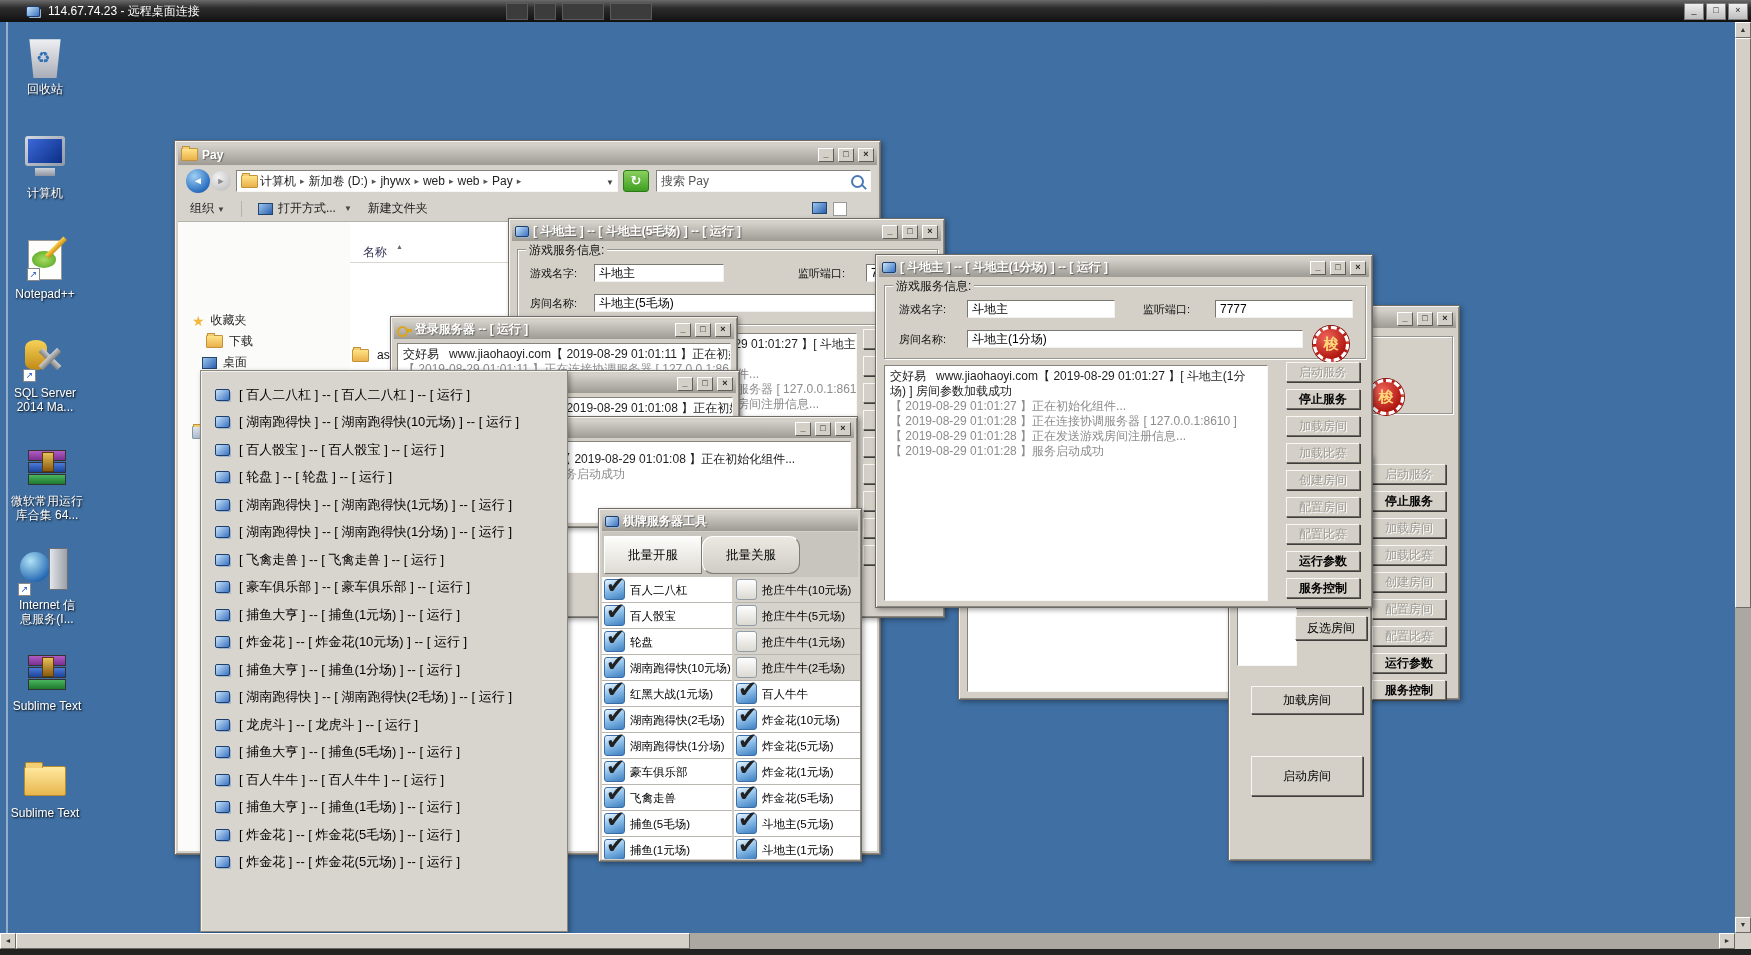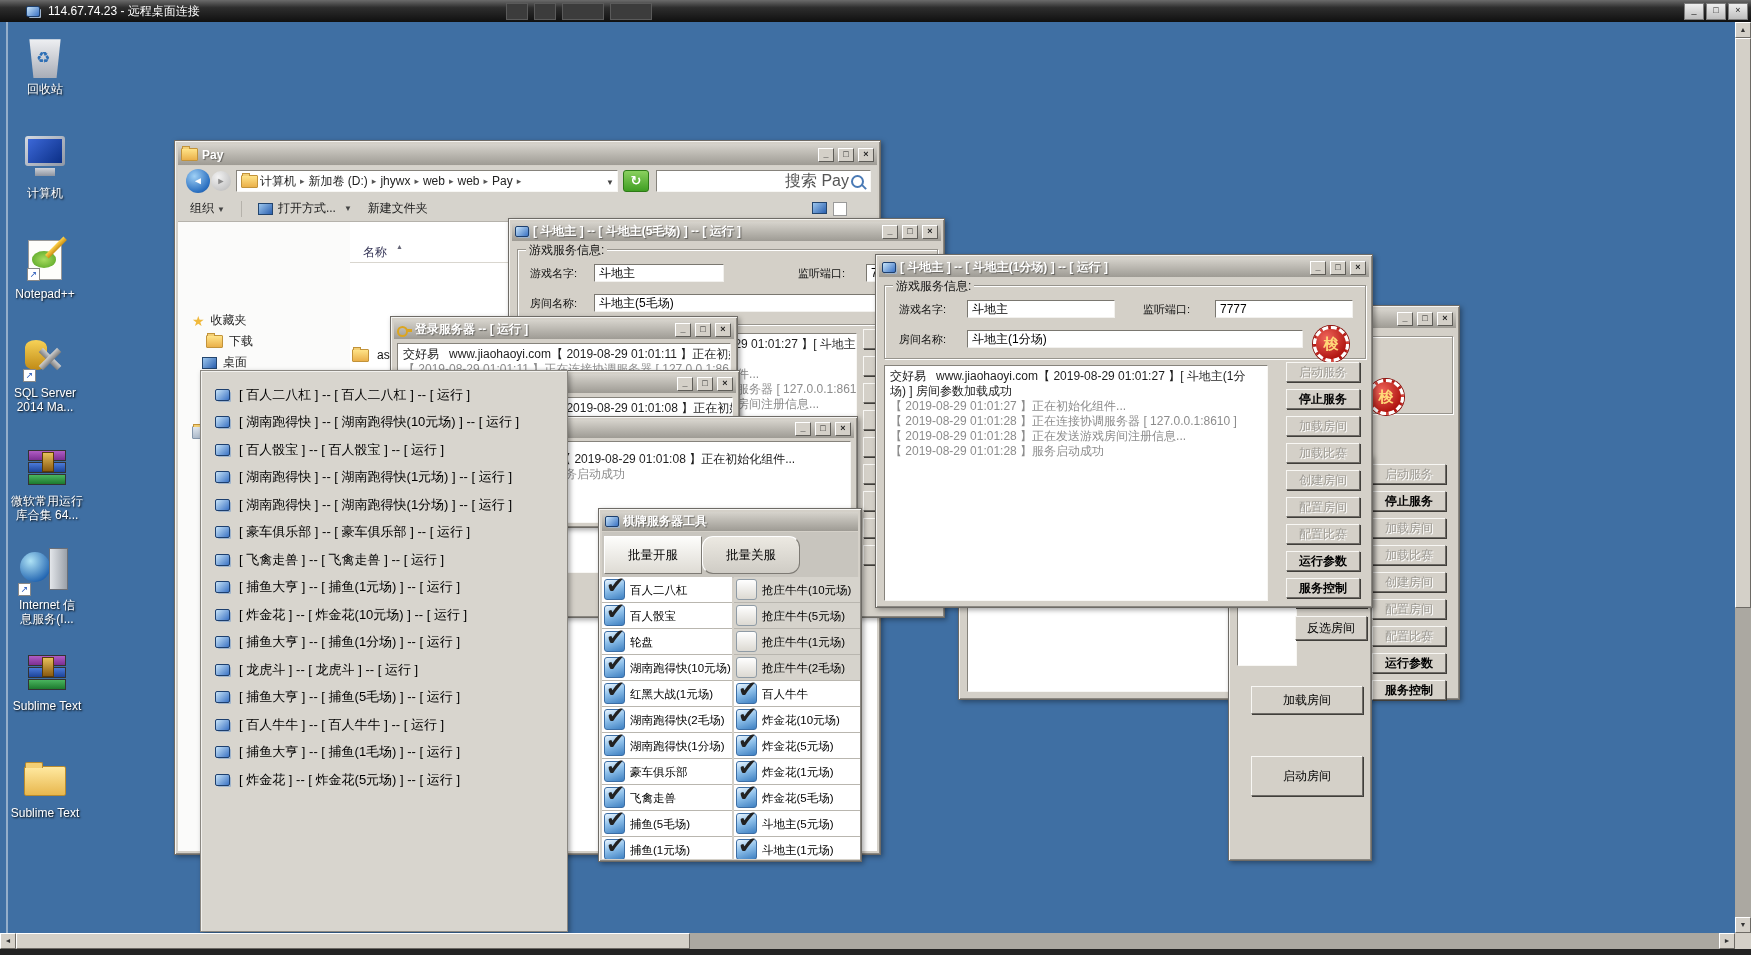--- a/index.html
+++ b/index.html
@@ -89,21 +89,21 @@
   
   .addr{position:absolute;left:3px;top:25px;right:3px;height:30px;background:#d6d3cc;}
   .navc{position:absolute;border-radius:50%;text-align:center;color:#fff;}
   .nav-back{left:8px;top:3px;width:24px;height:24px;background:radial-gradient(circle at 35% 30%,#9fd0f5,#2a6fc0 70%,#174a8c);font-size:10px;line-height:24px;}
   .nav-fwd{left:33px;top:5px;width:20px;height:20px;background:radial-gradient(circle at 35% 30%,#f2f2f2,#b5b5b5);color:#8a8a8a;font-size:9px;line-height:20px;}
   .bbox{position:absolute;display:flex;align-items:center;gap:2px;padding:0 4px;overflow:hidden;}
   .bseg{font-size:12px;color:#222;white-space:nowrap;}
   .bsep{font-size:9px;color:#555;}
   .refbtn{position:absolute;background:linear-gradient(#8ad05f,#3f9e22);border:1px solid #2e7a17;border-radius:3px;
     color:#fff;font-weight:bold;font-size:13px;text-align:center;line-height:20px;box-sizing:border-box;}
-  .searchtx{font-size:16px;color:#555;flex:1;white-space:nowrap;overflow:hidden;text-align:right;}
+  .searchtx{font-size:12px;color:#555;flex:1;white-space:nowrap;overflow:hidden;}
   .lens{width:9px;height:9px;border:2px solid #4a7ab5;border-radius:50%;position:relative;flex:0 0 auto;margin-right:2px;}
   .lens::after{content:"";position:absolute;width:6px;height:2px;background:#4a7ab5;transform:rotate(45deg);right:-5px;bottom:-2px;}
   .xtools{position:absolute;left:3px;top:55px;right:3px;height:26px;background:#d6d3cc;border-bottom:1px solid #b5b2ab;
     display:flex;align-items:center;gap:16px;padding-left:12px;font-size:12px;color:#222;box-sizing:border-box;}
   .tools-sep{width:1px;height:16px;background:#b5b2ab;}
   .dd{font-size:8px;color:#444;margin-left:3px;}
   .sidebar{position:absolute;left:3px;top:81px;width:172px;bottom:3px;background:#fbfbfa;}
   .sbitem{position:absolute;display:flex;align-items:center;gap:6px;font-size:12px;color:#222;white-space:nowrap;}
   .star{color:#f0b93c;font-size:14px;}
   .fold-sm{width:15px;height:11px;background:linear-gradient(#ffe387,#eab04a);border:1px solid #c2933a;border-radius:1px;position:relative;flex:0 0 auto;}
@@ -438,61 +438,73 @@
         <div class="prow">
           <div class="mpc" style="width: 15px; height: 12px;"></div>
           <div style="white-space: nowrap;">[ 湖南跑得快 ] -- [ 湖南跑得快(10元场) ] -- [ 运行 ]</div>
         </div>
         <div class="prow">
           <div class="mpc" style="width: 15px; height: 12px;"></div>
           <div style="white-space: nowrap;">[ 百人骰宝 ] -- [ 百人骰宝 ] -- [ 运行 ]</div>
         </div>
         <div class="prow">
           <div class="mpc" style="width: 15px; height: 12px;"></div>
+          <div style="white-space: nowrap;">[ 轮盘 ] -- [ 轮盘 ] -- [ 运行 ]</div>
+        </div>
+        <div class="prow">
+          <div class="mpc" style="width: 15px; height: 12px;"></div>
           <div style="white-space: nowrap;">[ 湖南跑得快 ] -- [ 湖南跑得快(1元场) ] -- [ 运行 ]</div>
         </div>
         <div class="prow">
           <div class="mpc" style="width: 15px; height: 12px;"></div>
           <div style="white-space: nowrap;">[ 湖南跑得快 ] -- [ 湖南跑得快(1分场) ] -- [ 运行 ]</div>
         </div>
         <div class="prow">
           <div class="mpc" style="width: 15px; height: 12px;"></div>
+          <div style="white-space: nowrap;">[ 飞禽走兽 ] -- [ 飞禽走兽 ] -- [ 运行 ]</div>
+        </div>
+        <div class="prow">
+          <div class="mpc" style="width: 15px; height: 12px;"></div>
           <div style="white-space: nowrap;">[ 豪车俱乐部 ] -- [ 豪车俱乐部 ] -- [ 运行 ]</div>
         </div>
         <div class="prow">
           <div class="mpc" style="width: 15px; height: 12px;"></div>
-          <div style="white-space: nowrap;">[ 飞禽走兽 ] -- [ 飞禽走兽 ] -- [ 运行 ]</div>
-        </div>
-        <div class="prow">
-          <div class="mpc" style="width: 15px; height: 12px;"></div>
           <div style="white-space: nowrap;">[ 捕鱼大亨 ] -- [ 捕鱼(1元场) ] -- [ 运行 ]</div>
         </div>
         <div class="prow">
           <div class="mpc" style="width: 15px; height: 12px;"></div>
           <div style="white-space: nowrap;">[ 炸金花 ] -- [ 炸金花(10元场) ] -- [ 运行 ]</div>
         </div>
         <div class="prow">
           <div class="mpc" style="width: 15px; height: 12px;"></div>
           <div style="white-space: nowrap;">[ 捕鱼大亨 ] -- [ 捕鱼(1分场) ] -- [ 运行 ]</div>
         </div>
         <div class="prow">
           <div class="mpc" style="width: 15px; height: 12px;"></div>
+          <div style="white-space: nowrap;">[ 湖南跑得快 ] -- [ 湖南跑得快(2毛场) ] -- [ 运行 ]</div>
+        </div>
+        <div class="prow">
+          <div class="mpc" style="width: 15px; height: 12px;"></div>
           <div style="white-space: nowrap;">[ 龙虎斗 ] -- [ 龙虎斗 ] -- [ 运行 ]</div>
         </div>
         <div class="prow">
           <div class="mpc" style="width: 15px; height: 12px;"></div>
           <div style="white-space: nowrap;">[ 捕鱼大亨 ] -- [ 捕鱼(5毛场) ] -- [ 运行 ]</div>
         </div>
         <div class="prow">
           <div class="mpc" style="width: 15px; height: 12px;"></div>
           <div style="white-space: nowrap;">[ 百人牛牛 ] -- [ 百人牛牛 ] -- [ 运行 ]</div>
         </div>
         <div class="prow">
           <div class="mpc" style="width: 15px; height: 12px;"></div>
           <div style="white-space: nowrap;">[ 捕鱼大亨 ] -- [ 捕鱼(1毛场) ] -- [ 运行 ]</div>
+        </div>
+        <div class="prow">
+          <div class="mpc" style="width: 15px; height: 12px;"></div>
+          <div style="white-space: nowrap;">[ 炸金花 ] -- [ 炸金花(5毛场) ] -- [ 运行 ]</div>
         </div>
         <div class="prow">
           <div class="mpc" style="width: 15px; height: 12px;"></div>
           <div style="white-space: nowrap;">[ 炸金花 ] -- [ 炸金花(5元场) ] -- [ 运行 ]</div>
         </div>
       </div>
   </div>
 
   <div class="win" style="left:598px;top:508px;width:264px;height:354px;z-index:10">
     <div class="tbar">

